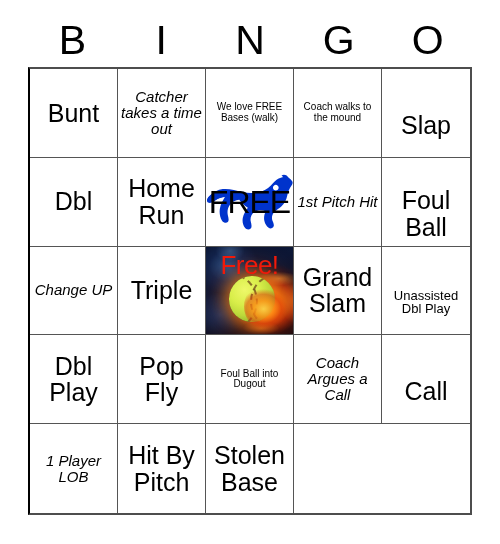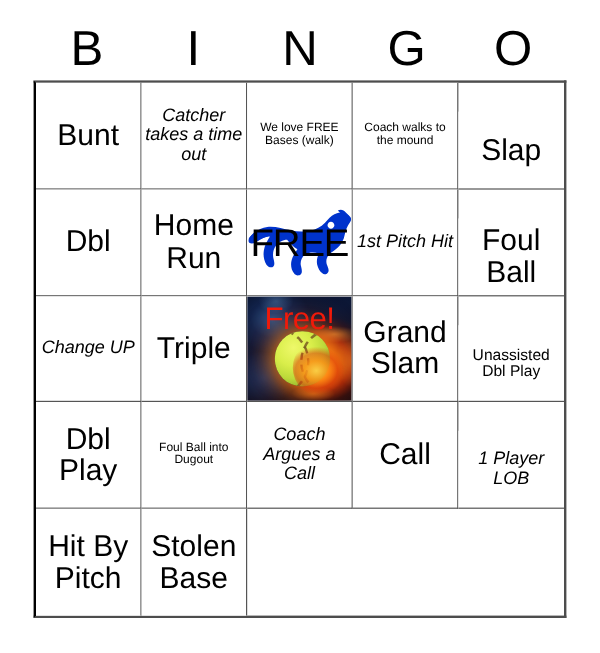--- a/index.html
+++ b/index.html
@@ -267,20 +267,23 @@
       <span class="cell-text fs-lg">Grand Slam</span>
     </div>
     <div class="cell">
       <span class="cell-text fs-xs">Unassisted Dbl Play</span>
     </div>
 
     <div class="cell">
       <span class="cell-text fs-lg">Dbl Play</span>
     </div>
     <div class="cell">
+      <span class="cell-text fs-lg">Pop Fly</span>
+    </div>
+    <div class="cell">
       <span class="cell-text fs-sm">Foul Ball into Dugout</span>
     </div>
     <div class="cell">
       <span class="cell-text fs-md">Coach Argues a Call</span>
     </div>
 
     <div class="cell">
       <span class="cell-text fs-xl">Call</span>
     </div>
     <div class="cell">

